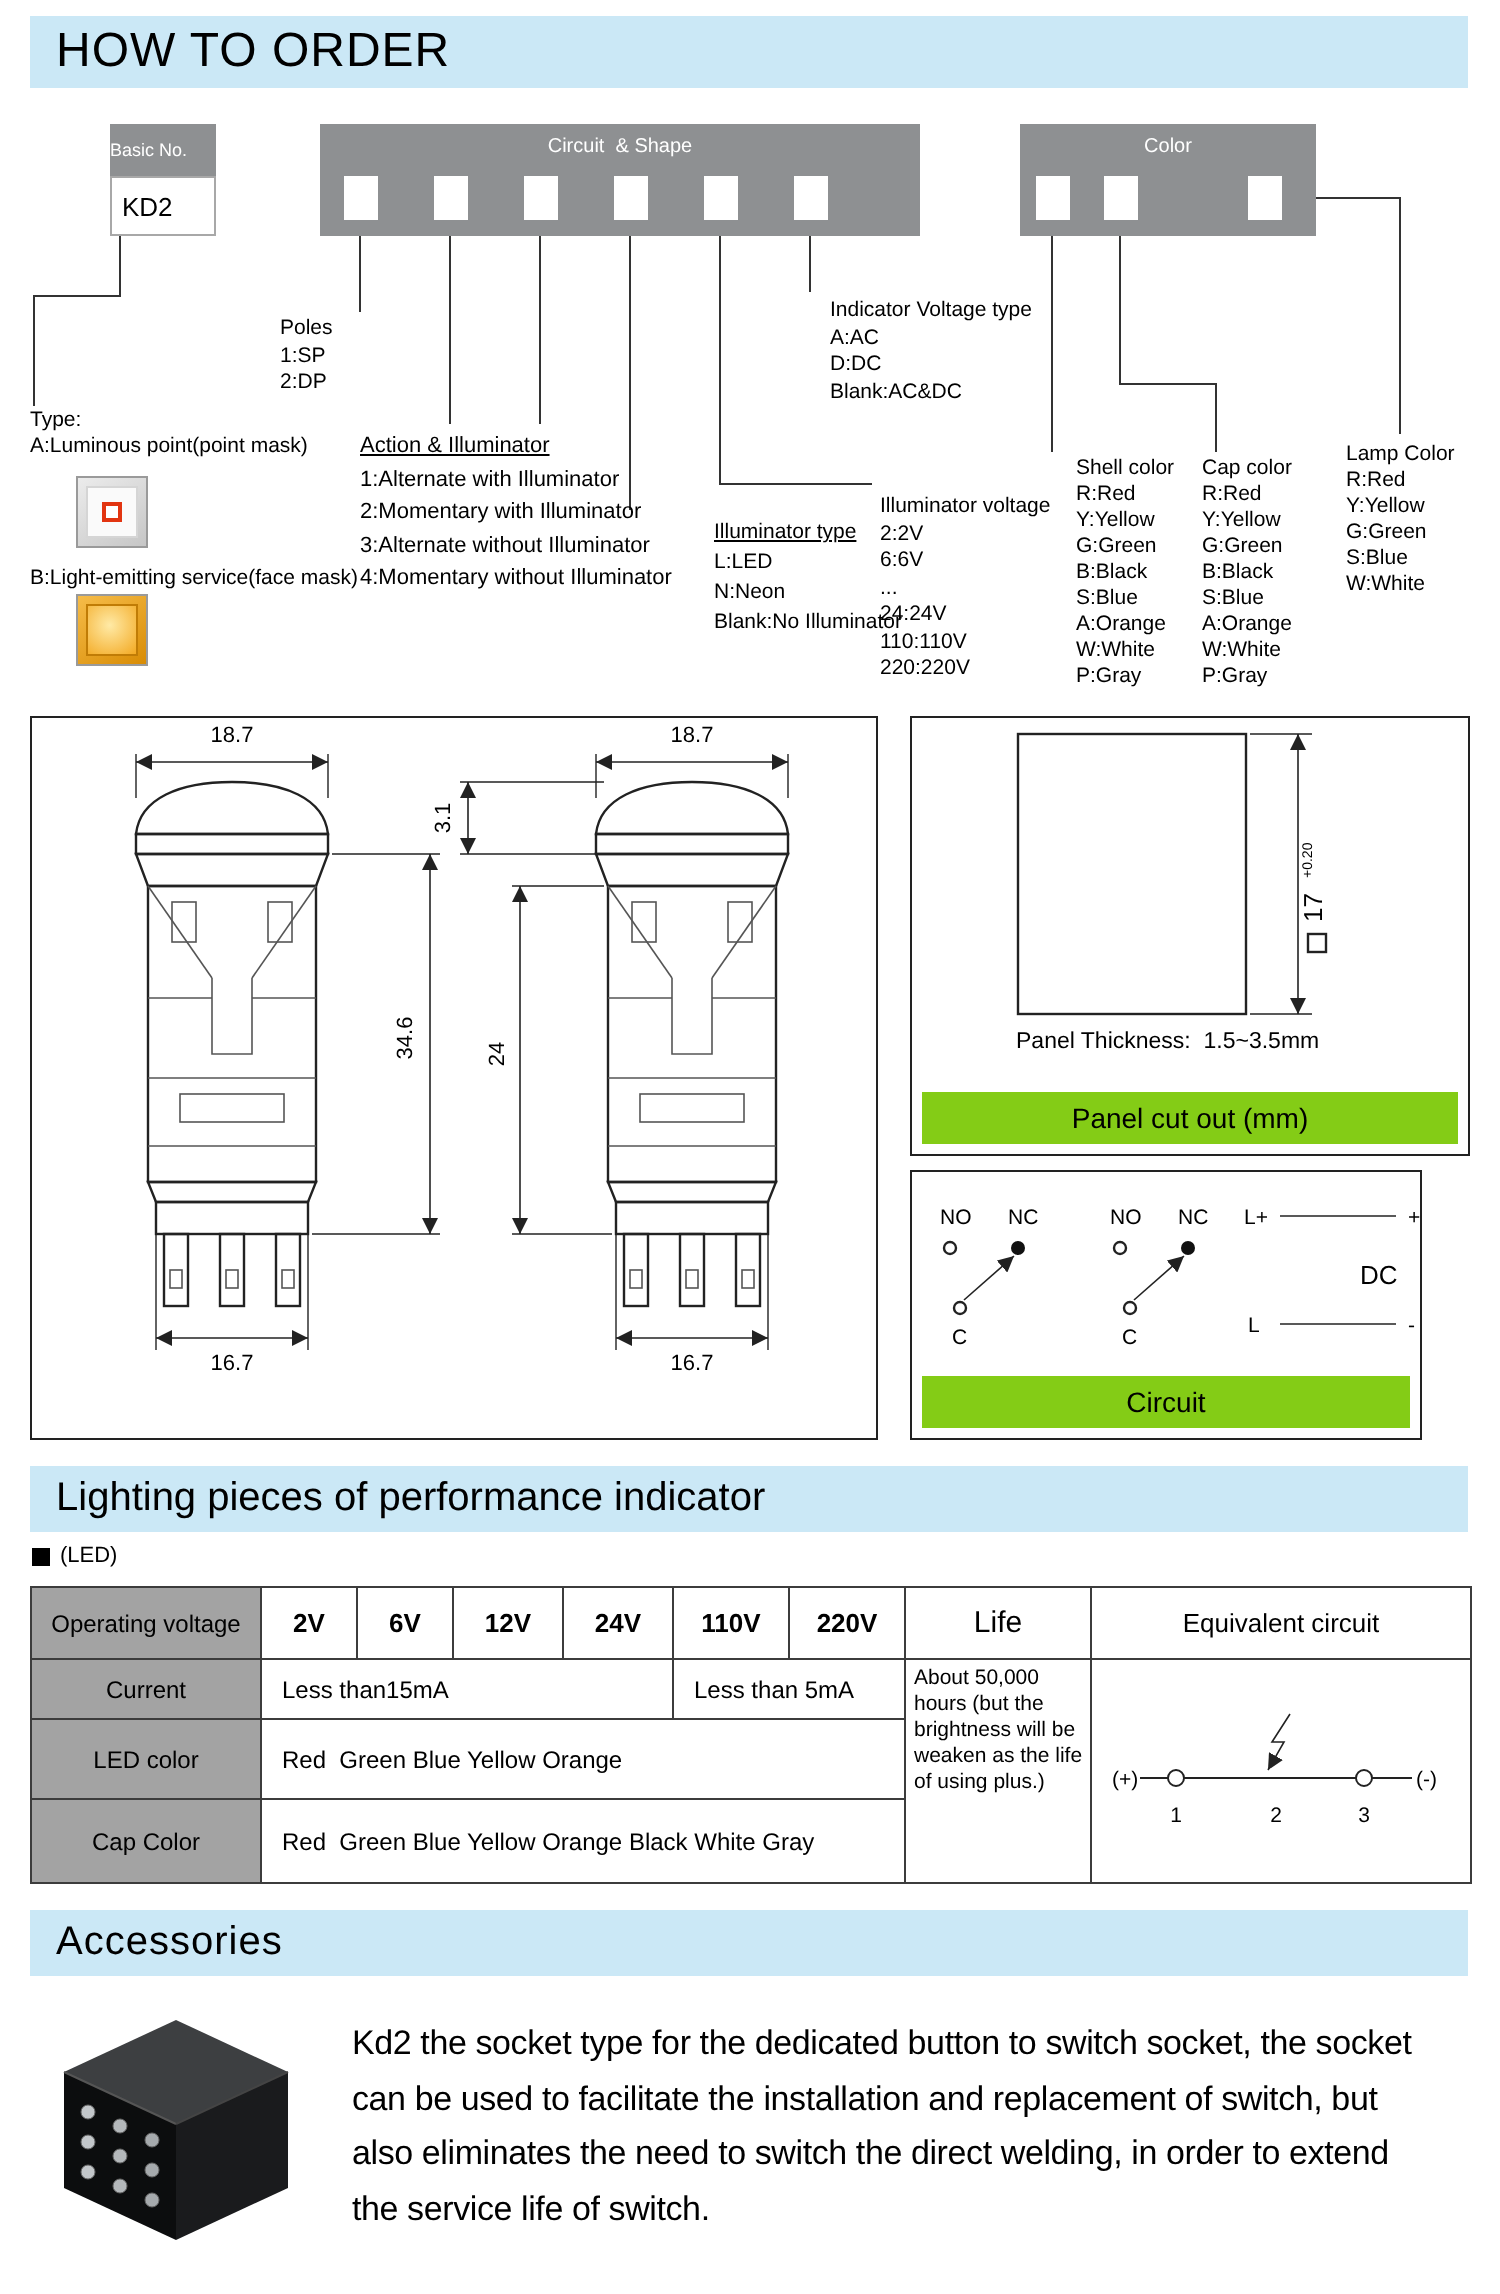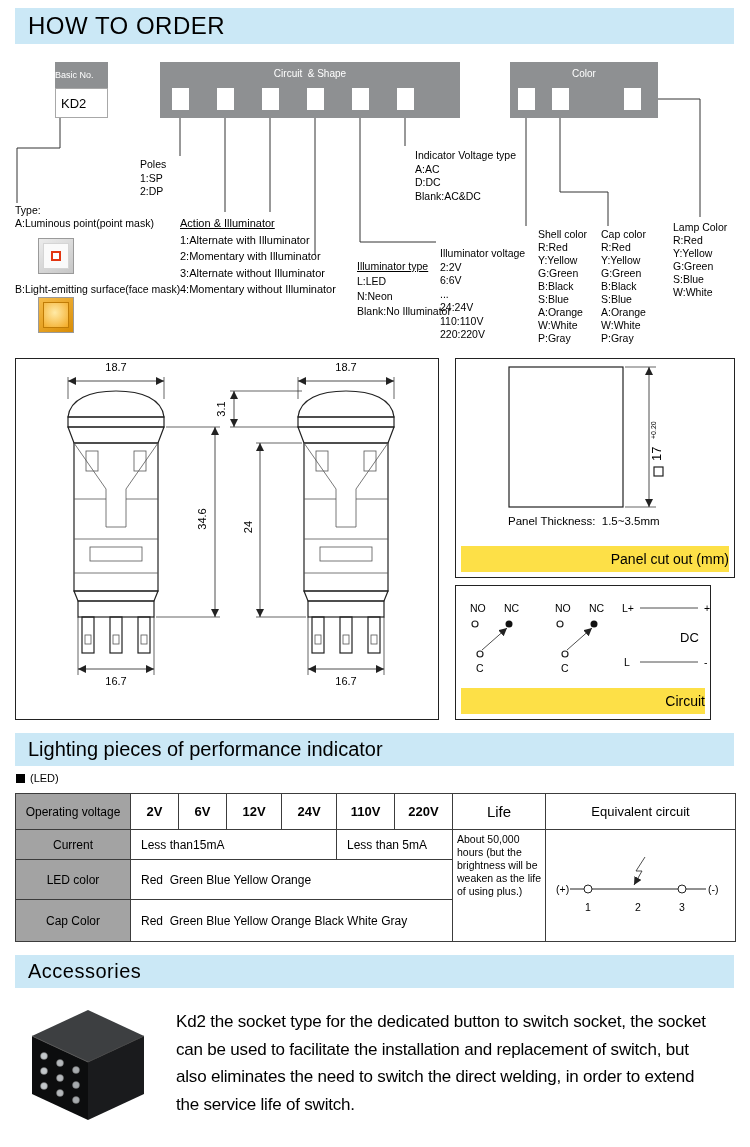--- a/index.html
+++ b/index.html
@@ -25,21 +25,21 @@
   .ub .ln:first-child{text-decoration:underline}
 
   .btn-a,.btn-b{position:absolute;width:36px;height:36px;border:1px solid #9a9a9a;display:flex;align-items:center;justify-content:center}
   .btn-a{background:linear-gradient(145deg,#ececec,#c6c6c6)}
   .btn-a-face{width:26px;height:26px;background:#fafafa;border:1px solid #d5d5d5;display:flex;align-items:center;justify-content:center}
   .btn-a-point{width:10px;height:10px;border:2px solid #e23511;background:#fff}
   .btn-b{background:linear-gradient(145deg,#f6bc49,#d88c05)}
   .btn-b-face{width:26px;height:26px;border:1px solid #c07c06;background:radial-gradient(circle at 45% 40%,#ffeaa6,#f3a922)}
 
   .draw-box{position:absolute;border:1px solid #222;background:#fff}
-  .cap-bar{position:absolute;left:5px;right:5px;bottom:5px;height:26px;background:#fde047;text-align:right;font-size:14px;line-height:26px}
+  .cap-bar{position:absolute;left:5px;right:5px;bottom:5px;height:26px;background:#84cc16;text-align:center;font-size:14px;line-height:26px}
 
   svg text{font-family:"Liberation Sans",sans-serif;fill:#000}
   .dim{font-size:11px}
   .dim17{font-size:13px}
   .dimtol{font-size:7px}
   .ct{font-size:10.5px}
   .ctb{font-size:13px}
   .ol{fill:none;stroke:#222;stroke-width:1.2}
   .il{fill:none;stroke:#555;stroke-width:.8}
   .dl{stroke:#222;stroke-width:.8;fill:none}
@@ -116,21 +116,21 @@
   </div>
 
   <div class="tb" style="left:140px;top:158px"><div class="ln">Poles</div><div class="ln">1:SP</div><div class="ln">2:DP</div></div>
   <div class="tb" style="left:15px;top:204px">Type:</div>
   <div class="tb" style="left:15px;top:217px">A:Luminous point(point mask)</div>
   <div class="btn-a" style="left:38px;top:238px">
     <div class="btn-a-face">
       <div class="btn-a-point"></div>
     </div>
   </div>
-  <div class="tb" style="left:15px;top:283px">B:Light-emitting surface(face mask)</div>
+  <div class="tb" style="left:15px;top:283px">B:Light-emitting service(face mask)</div>
   <div class="btn-b" style="left:38px;top:297px">
     <div class="btn-b-face"></div>
   </div>
 
   <div class="tb ub" style="left:180px;top:215px;font-size:11px;line-height:16.5px"><div class="ln">Action &amp; Illuminator</div><div class="ln">1:Alternate with Illuminator</div><div class="ln">2:Momentary with Illuminator</div><div class="ln">3:Alternate without Illuminator</div><div class="ln">4:Momentary without Illuminator</div></div>
   <div class="tb ub" style="left:357px;top:259px;line-height:15px"><div class="ln">Illuminator type</div><div class="ln">L:LED</div><div class="ln">N:Neon</div><div class="ln">Blank:No Illuminator</div></div>
   <div class="tb" style="left:415px;top:149px"><div class="ln">Indicator Voltage type</div><div class="ln">A:AC</div><div class="ln">D:DC</div><div class="ln">Blank:AC&amp;DC</div></div>
   <div class="tb" style="left:440px;top:247px"><div class="ln">Illuminator voltage</div><div class="ln">2:2V</div><div class="ln">6:6V</div><div class="ln">...</div><div class="ln">24:24V</div><div class="ln">110:110V</div><div class="ln">220:220V</div></div>
   <div class="tb" style="left:538px;top:228px;line-height:13px"><div class="ln">Shell color</div><div class="ln">R:Red</div><div class="ln">Y:Yellow</div><div class="ln">G:Green</div><div class="ln">B:Black</div><div class="ln">S:Blue</div><div class="ln">A:Orange</div><div class="ln">W:White</div><div class="ln">P:Gray</div></div>
   <div class="tb" style="left:601px;top:228px;line-height:13px"><div class="ln">Cap color</div><div class="ln">R:Red</div><div class="ln">Y:Yellow</div><div class="ln">G:Green</div><div class="ln">B:Black</div><div class="ln">S:Blue</div><div class="ln">A:Orange</div><div class="ln">W:White</div><div class="ln">P:Gray</div></div>

